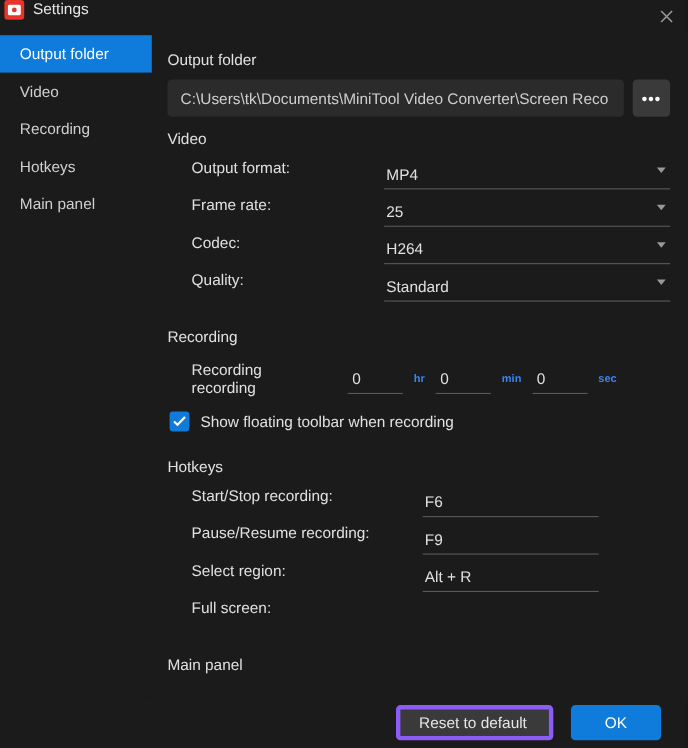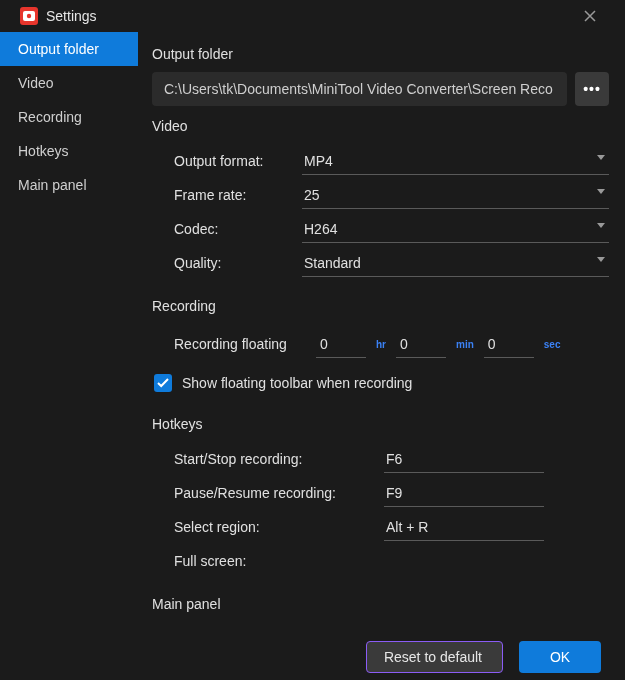--- a/index.html
+++ b/index.html
@@ -6,22 +6,22 @@
   html, body { width: 625px; height: 680px; overflow: hidden; }
   body {
     background: #1b1b1b;
     font-family: "Segoe UI", Arial, sans-serif;
     font-size: 14px;
     color: #e6e6e6;
   }
   .titlebar {
     height: 32px;
     display: flex;
-    align-items: center;
-    padding: 0 20px;
+    align-items: flex-start;
+    padding: 0 4px;
     background: #1b1b1b;
   }
   .app-icon {
     width: 18px; height: 18px;
     background: #e7352c;
     border-radius: 3px;
     display: flex; align-items: center; justify-content: center;
     margin-right: 8px;
   }
   .app-icon svg { display:block; }
@@ -96,41 +96,41 @@
     border-radius:4px;
     display:flex; align-items:center; justify-content:center;
     color:#fff;
     cursor:pointer;
     font-weight:bold;
     letter-spacing:1px;
   }
 
   .form-row {
     display:flex;
-    align-items:center;
     height: 34px;
   }
   .form-row.indent { padding-left: 22px; }
   .form-label {
     width: 128px;
     color:#e0e0e0;
     font-size:14px;
   }
   .form-label.wide { width: 210px; }
   .select {
     flex:1;
     position:relative;
     height:28px;
     border-bottom:1px solid #5a5a5a;
     display:flex;
     align-items:center;
     padding-left:2px;
     color:#e0e0e0;
     cursor:pointer;
     font-size:14px;
+    margin-left:47px;
   }
   .select .caret {
     position:absolute; right:4px; top:8px;
     width:0;height:0;
     border-left:4px solid transparent;
     border-right:4px solid transparent;
     border-top:5px solid #999;
   }
 
   .dur-row { display:flex; align-items:center; gap:10px; padding-left:22px; height:40px;}
@@ -185,21 +185,21 @@
     padding:0 20px;
     border-radius:4px;
     font-size:14px;
     display:flex; align-items:center; justify-content:center;
     cursor:pointer;
     border:none;
   }
   .btn-default {
     background:#3a3a3a;
     color:#e6e6e6;
-    border:1px solid #8b5cf6;
+    border:4px solid #8b5cf6;
     padding-left:17px;
   }
   .btn-primary {
     background:#0f7bdb;
     color:#fff;
     min-width:82px;
   }
 </style>
 </head>
 <body>
@@ -276,21 +276,21 @@
       <div class="form-row indent">
         <div class="form-label">Quality:</div>
         <div class="select">
           <span>Standard</span>
           <span class="caret"></span>
         </div>
       </div>
 
       <div class="section-label mt">Recording</div>
       <div class="dur-row">
-        <div class="dur-label">Recording floating</div>
+        <div class="dur-label">Recording recording</div>
         <input class="num-input" value="0" style="">
         <span class="unit">hr</span>
         <input class="num-input" value="0" style="">
         <span class="unit">min</span>
         <input class="num-input" value="0" style="">
         <span class="unit">sec</span>
       </div>
       <div class="check-row">
         <div class="checkbox">
           <svg width="12" height="10" viewBox="0 0 12 10">

